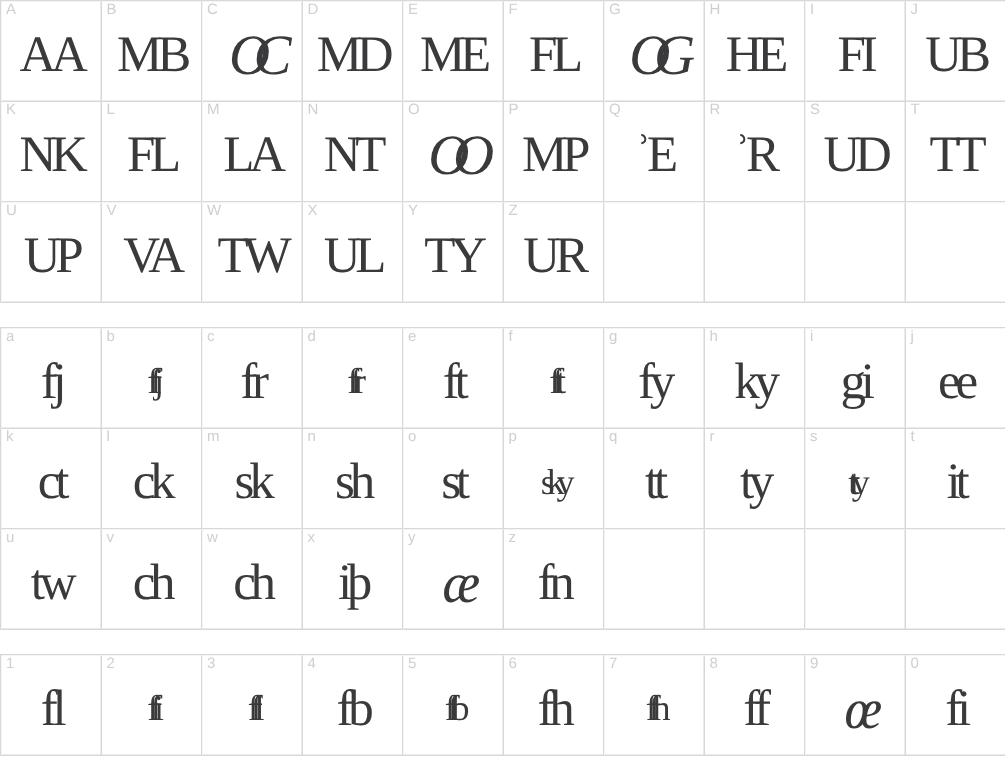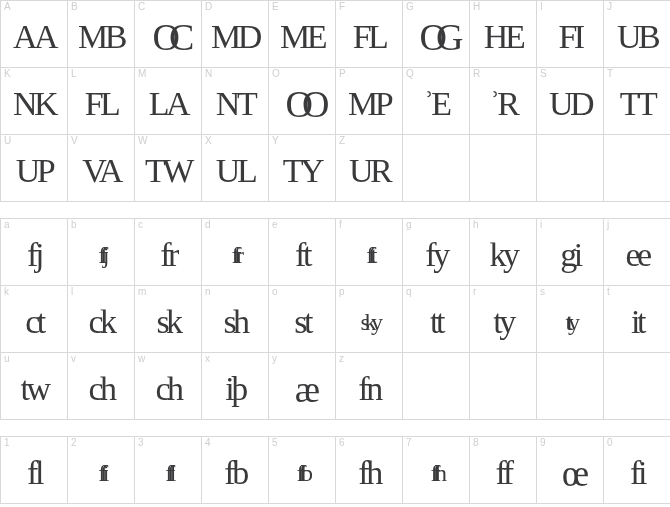--- a/index.html
+++ b/index.html
@@ -74,21 +74,21 @@
     line-height: 1;
     color: #3a3a3c;
     letter-spacing: -1px;
     padding-top: 6px;
     box-sizing: border-box;
     white-space: nowrap;
   }
 
   
   .cell-glyph.lig-tight { letter-spacing: -3.5px; }
-  .cell-glyph.lig-overlap { letter-spacing: -11px; }
+  .cell-glyph.lig-overlap { letter-spacing: -11px; font-style: italic; }
   .cell-glyph.lig-vtight { letter-spacing: -5.5px; }
   .cell-glyph.small { font-size: 24px; }
   .cell-glyph.large { font-size: 38px; }
 
   .glyph-cell.empty .cell-glyph { content: ""; }
 </style>
 </head>
 <body>
 
 <div class="page">

